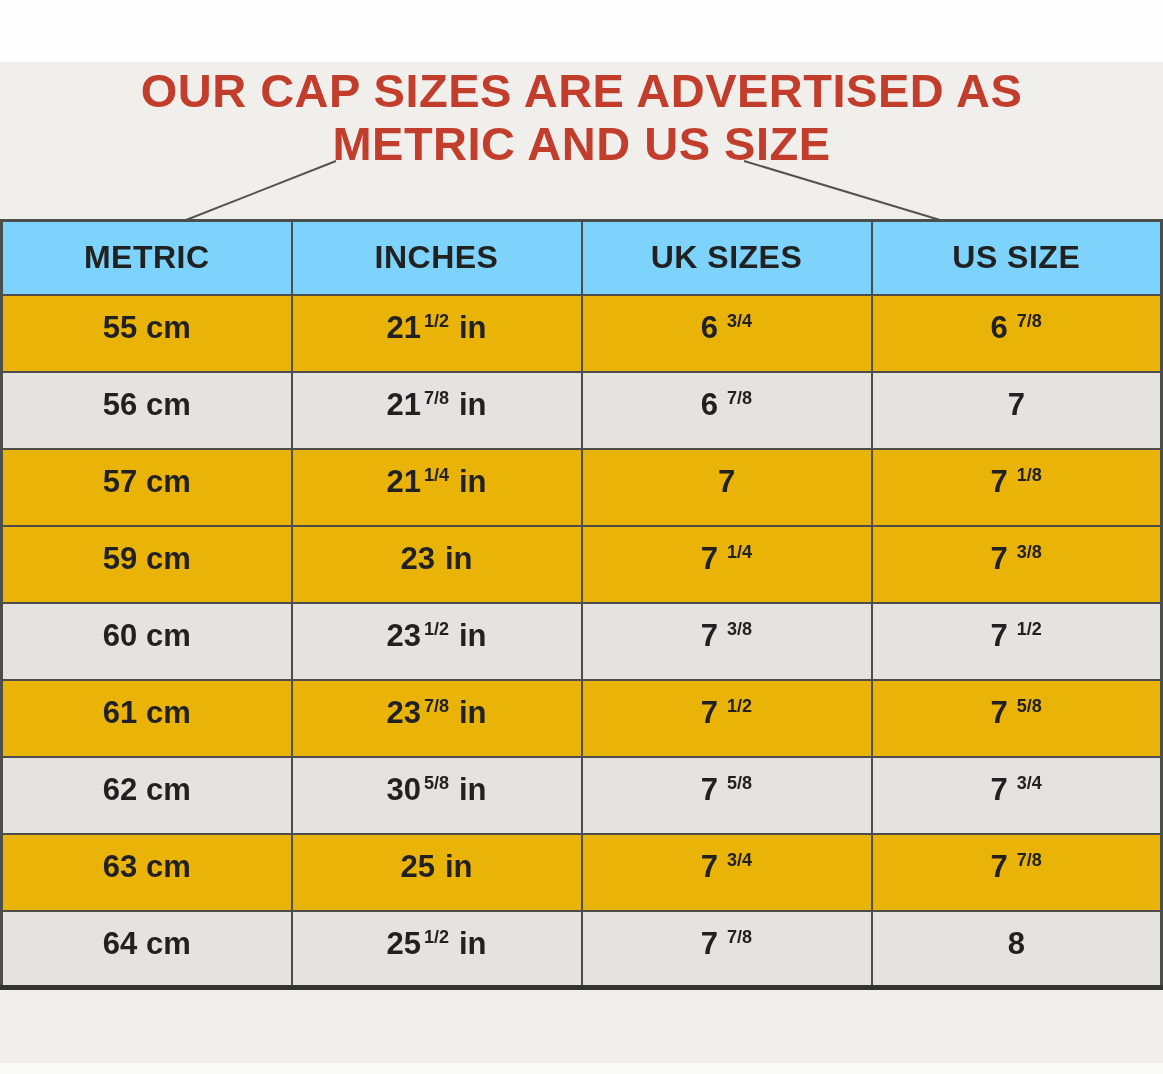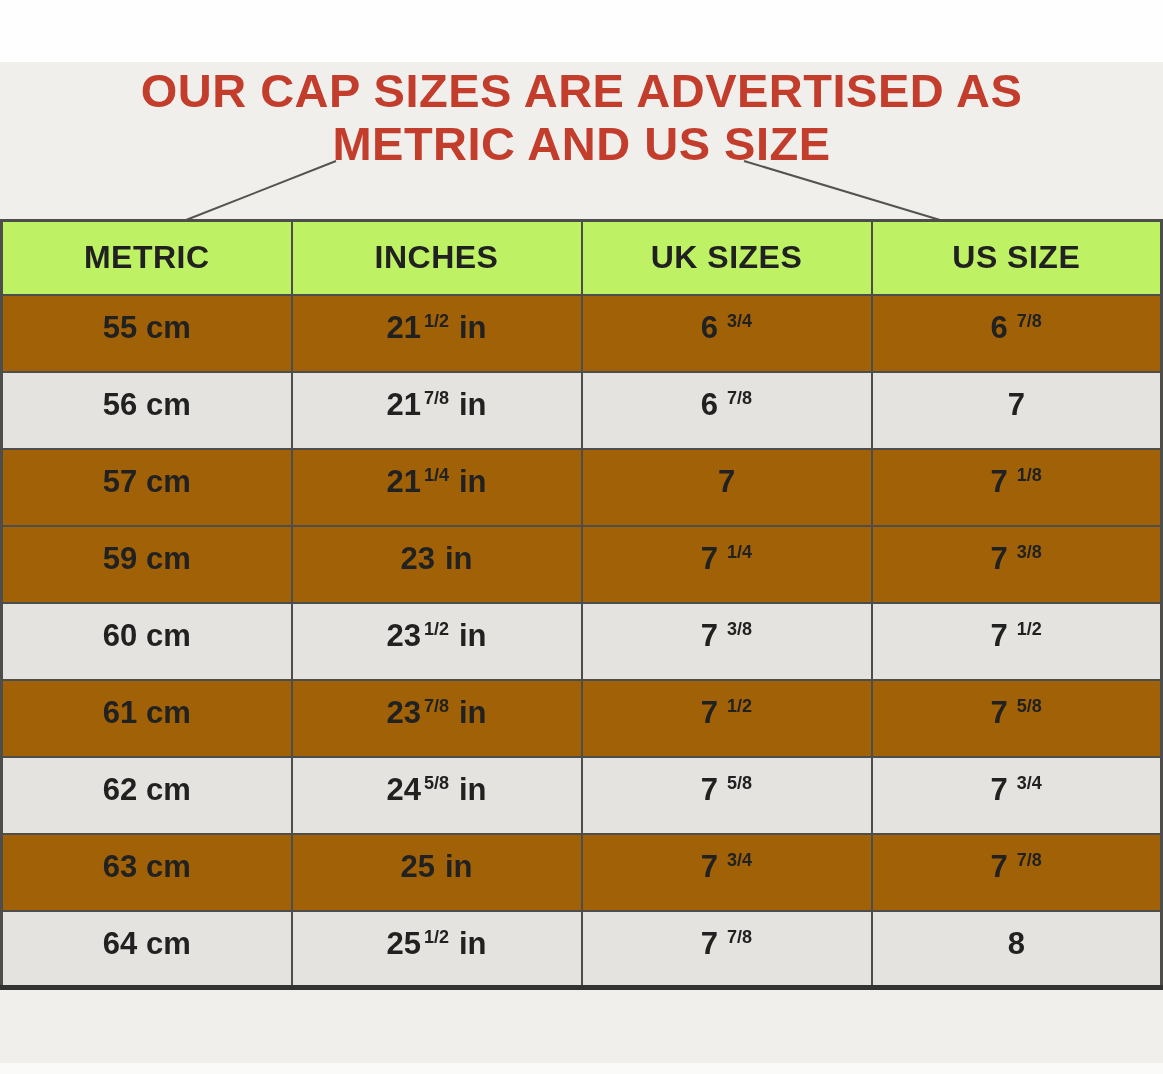--- a/index.html
+++ b/index.html
@@ -51,32 +51,32 @@
     border: 3px solid #4d4d4b;
     border-bottom: 5px solid #333331;
   }
   .size-table th, .size-table td {
     border: 2px solid #4d4d4b;
     text-align: center;
     font-weight: bold;
   }
   .size-table thead tr { height: 74px; }
   .size-table th {
-    background: #bef264;
+    background: #7dd3fc;
     font-size: 32px;
     letter-spacing: 0.5px;
     vertical-align: middle;
   }
   .size-table tbody tr { height: 77px; }
   .size-table td {
     font-size: 31px;
     vertical-align: top;
     padding-top: 14px;
   }
-  .size-table tr.white td { background: #a16207; }
+  .size-table tr.white td { background: #eab308; }
   .size-table tr.gray  td { background: #e5e3df; }
 
   .size-table sup.f {
     font-size: 18px;
     font-weight: bold;
     position: relative;
     top: -11px;
     vertical-align: baseline;
     margin-left: 3px;
     text-align: right;
@@ -144,21 +144,21 @@
           <td class="sizecell"><span class="w">7</span><sup class="f">1/2</sup></td>
         </tr>
         <tr class="white">
           <td><span class="w">61 cm</span></td>
           <td><span class="w">23</span><sup class="f">7/8</sup><span class="u">in</span></td>
           <td class="sizecell"><span class="w">7</span><sup class="f">1/2</sup></td>
           <td class="sizecell"><span class="w">7</span><sup class="f">5/8</sup></td>
         </tr>
         <tr class="gray">
           <td><span class="w">62 cm</span></td>
-          <td><span class="w">24</span><sup class="f">5/8</sup><span class="u">in</span></td>
+          <td><span class="w">30</span><sup class="f">5/8</sup><span class="u">in</span></td>
           <td class="sizecell"><span class="w">7</span><sup class="f">5/8</sup></td>
           <td class="sizecell"><span class="w">7</span><sup class="f">3/4</sup></td>
         </tr>
         <tr class="white">
           <td><span class="w">63 cm</span></td>
           <td><span class="w">25</span><span class="u">in</span></td>
           <td class="sizecell"><span class="w">7</span><sup class="f">3/4</sup></td>
           <td class="sizecell"><span class="w">7</span><sup class="f">7/8</sup></td>
         </tr>
         <tr class="gray">

